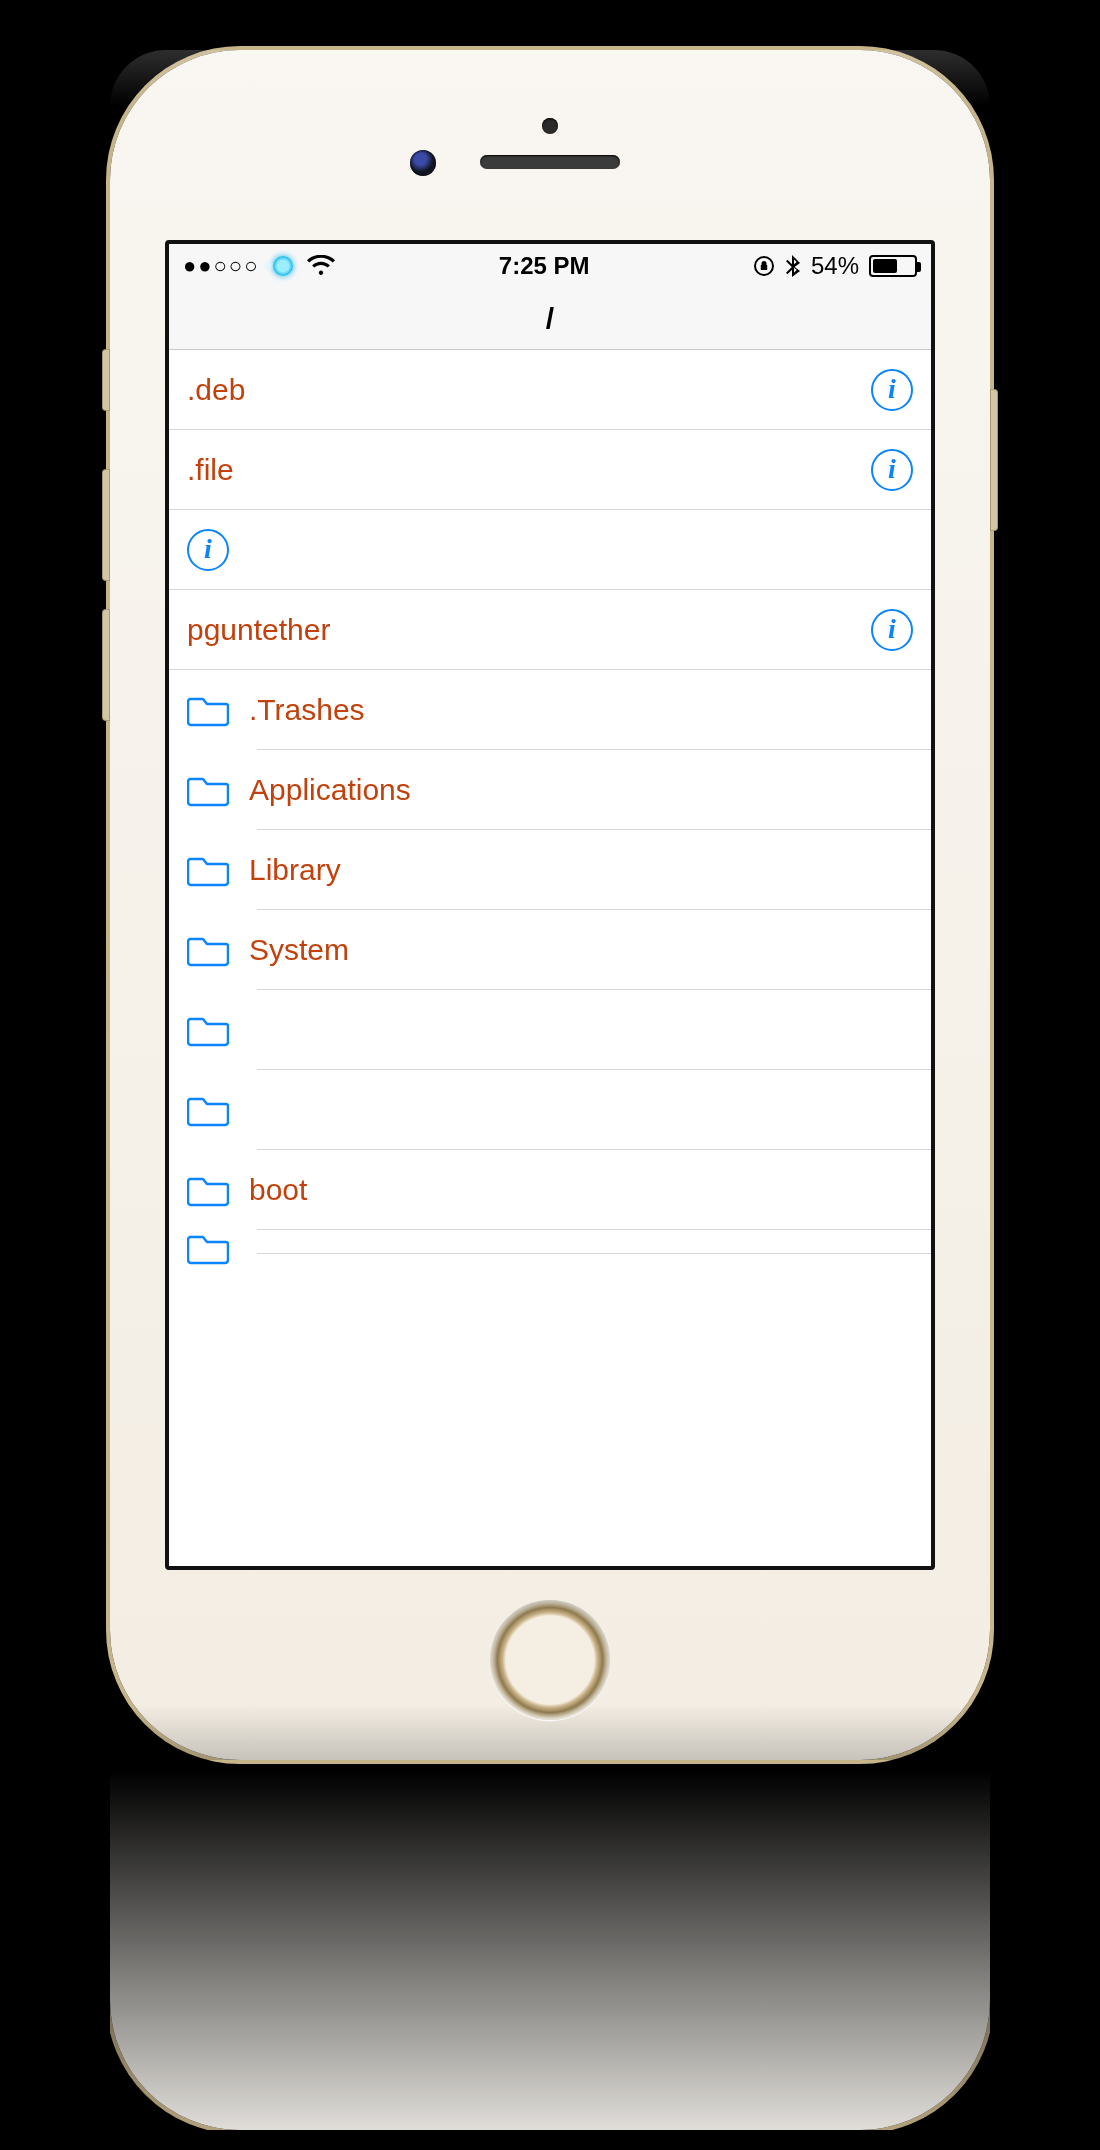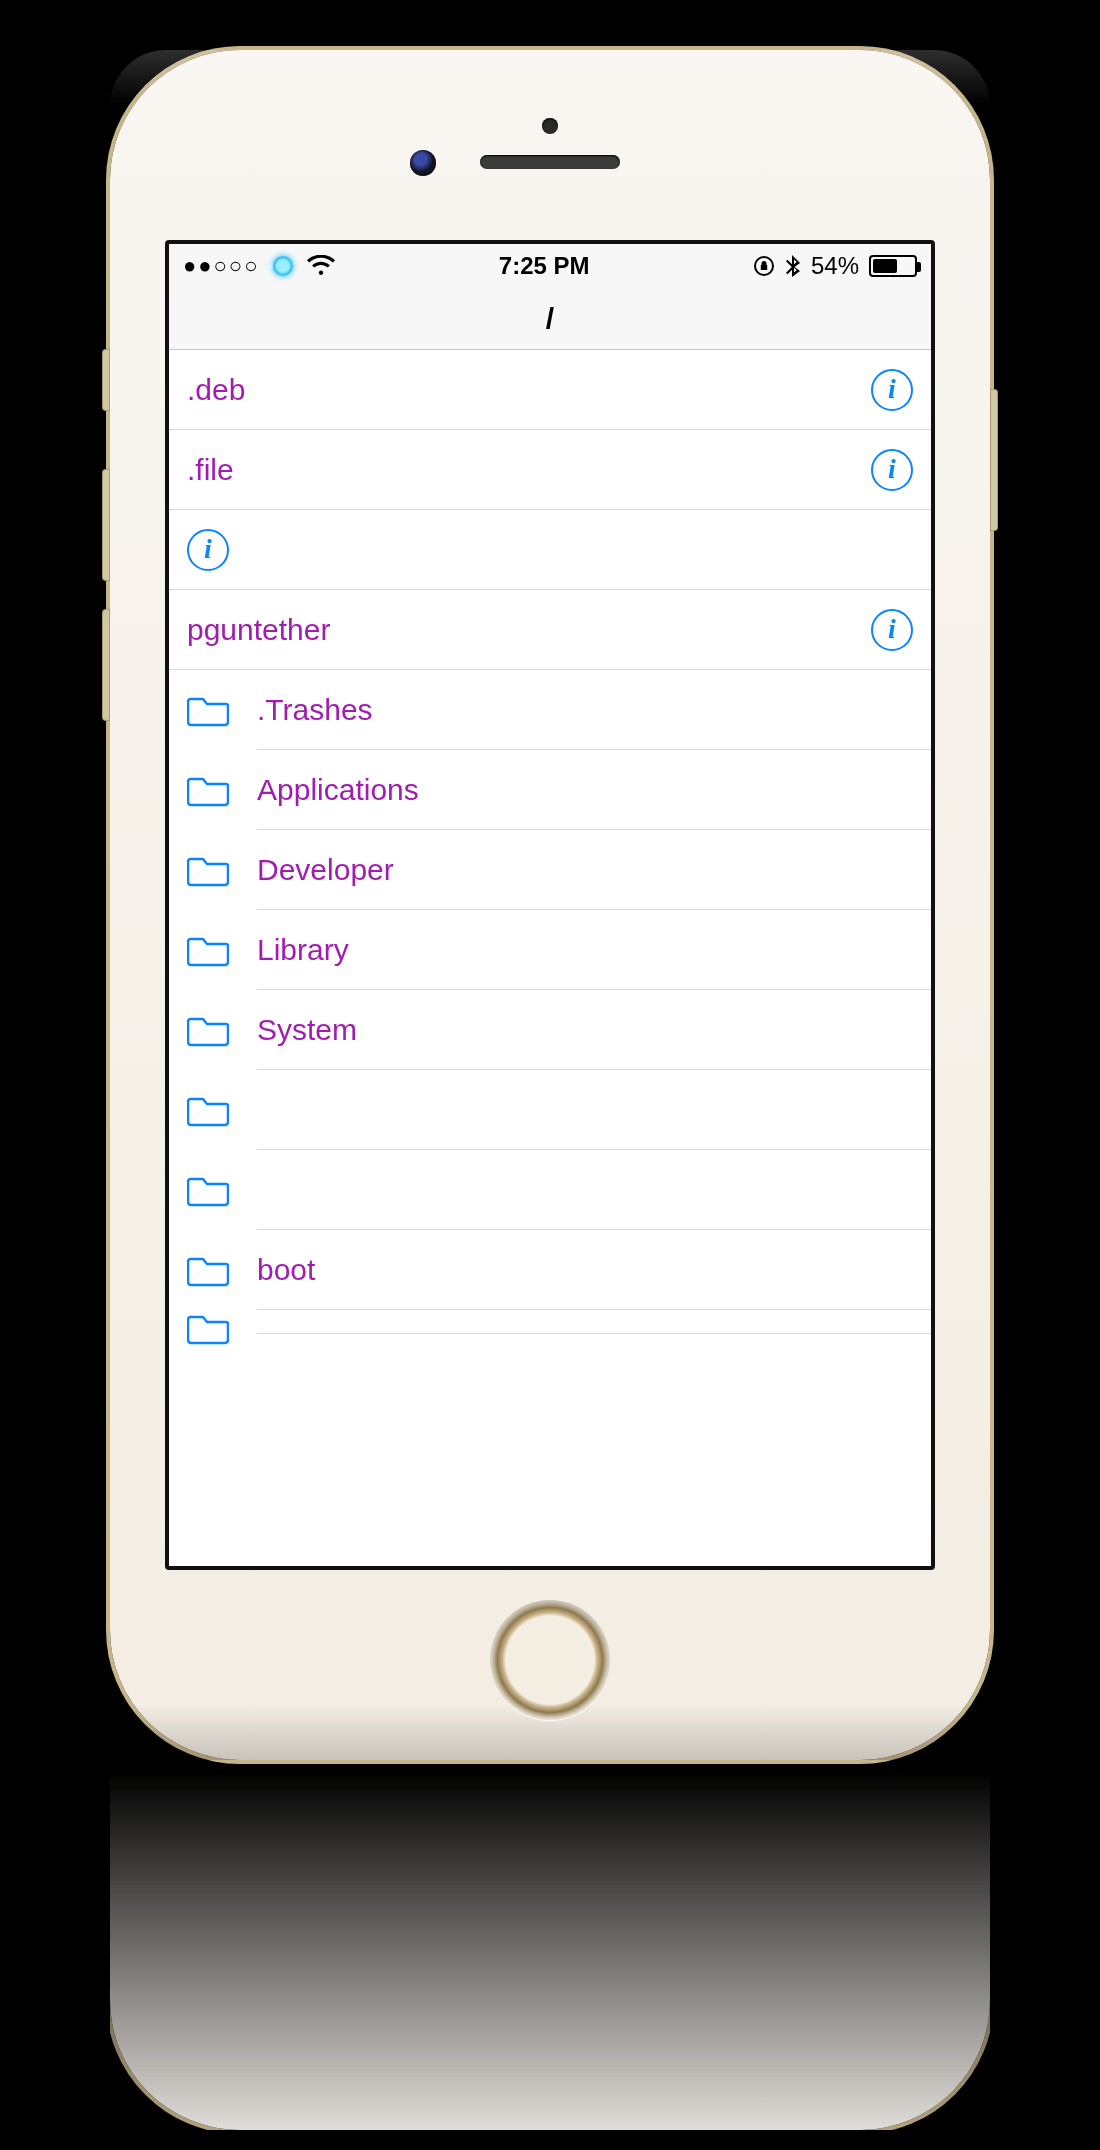--- a/index.html
+++ b/index.html
@@ -58,23 +58,23 @@
   .battery .fill{position:absolute;left:2px;top:2px;bottom:2px;width:54%;background:#000;border-radius:2px;}
 
   
   .navbar{height:62px;background:#f7f7f8;display:flex;align-items:center;justify-content:center;
     border-bottom:1px solid #c9c9cc;font-size:30px;font-weight:600;}
 
   
   .list{}
   .row{display:flex;align-items:center;height:80px;padding:0 18px 0 18px;border-bottom:1px solid #d6d6d9;background:#fff;}
   .row.folder{padding-left:18px;}
-  .row .label{flex:1;font-size:30px;color:#a21caf;}
+  .row .label{flex:1;font-size:30px;color:#c2410c;}
   .row.folder .label{margin-left:22px;} 
-  .row.folder{margin-left:0;gap:8px;}
+  .row.folder{margin-left:0;}
   .row.folder{}
   .row.folder~.row.folder{ }
   .row.folder{padding-left:18px;}
   .row.folder .label{margin-left:20px;}
   
   .row.folder{position:relative;}
   .row.folder::after{ }
 
   .info{width:42px;height:42px;border:2.5px solid #0a84ff;border-radius:50%;display:flex;align-items:center;justify-content:center;}
   .info span{color:#0a84ff;font-style:italic;font-family:Georgia,serif;font-size:28px;font-weight:600;margin-top:-2px;}
@@ -190,28 +190,20 @@
                 </svg>
             </span>
             <span class="label">Applications</span>
           </div>
           <div class="row folder">
             <span class="folder-icon">
               <svg width="42" height="34" viewBox="0 0 42 34">
                   <path d="M3 6h13l4 5h19a2 2 0 012 2v16a3 3 0 01-3 3H4a3 3 0 01-3-3V9a3 3 0 012-3z" fill="none" stroke="#0a84ff" stroke-width="2.5" stroke-linejoin="round"></path>
                 </svg>
             </span>
-            <span class="label">Developer</span>
-          </div>
-          <div class="row folder">
-            <span class="folder-icon">
-              <svg width="42" height="34" viewBox="0 0 42 34">
-                  <path d="M3 6h13l4 5h19a2 2 0 012 2v16a3 3 0 01-3 3H4a3 3 0 01-3-3V9a3 3 0 012-3z" fill="none" stroke="#0a84ff" stroke-width="2.5" stroke-linejoin="round"></path>
-                </svg>
-            </span>
             <span class="label">Library</span>
           </div>
           <div class="row folder">
             <span class="folder-icon">
               <svg width="42" height="34" viewBox="0 0 42 34">
                   <path d="M3 6h13l4 5h19a2 2 0 012 2v16a3 3 0 01-3 3H4a3 3 0 01-3-3V9a3 3 0 012-3z" fill="none" stroke="#0a84ff" stroke-width="2.5" stroke-linejoin="round"></path>
                 </svg>
             </span>
             <span class="label">System</span>
           </div>

